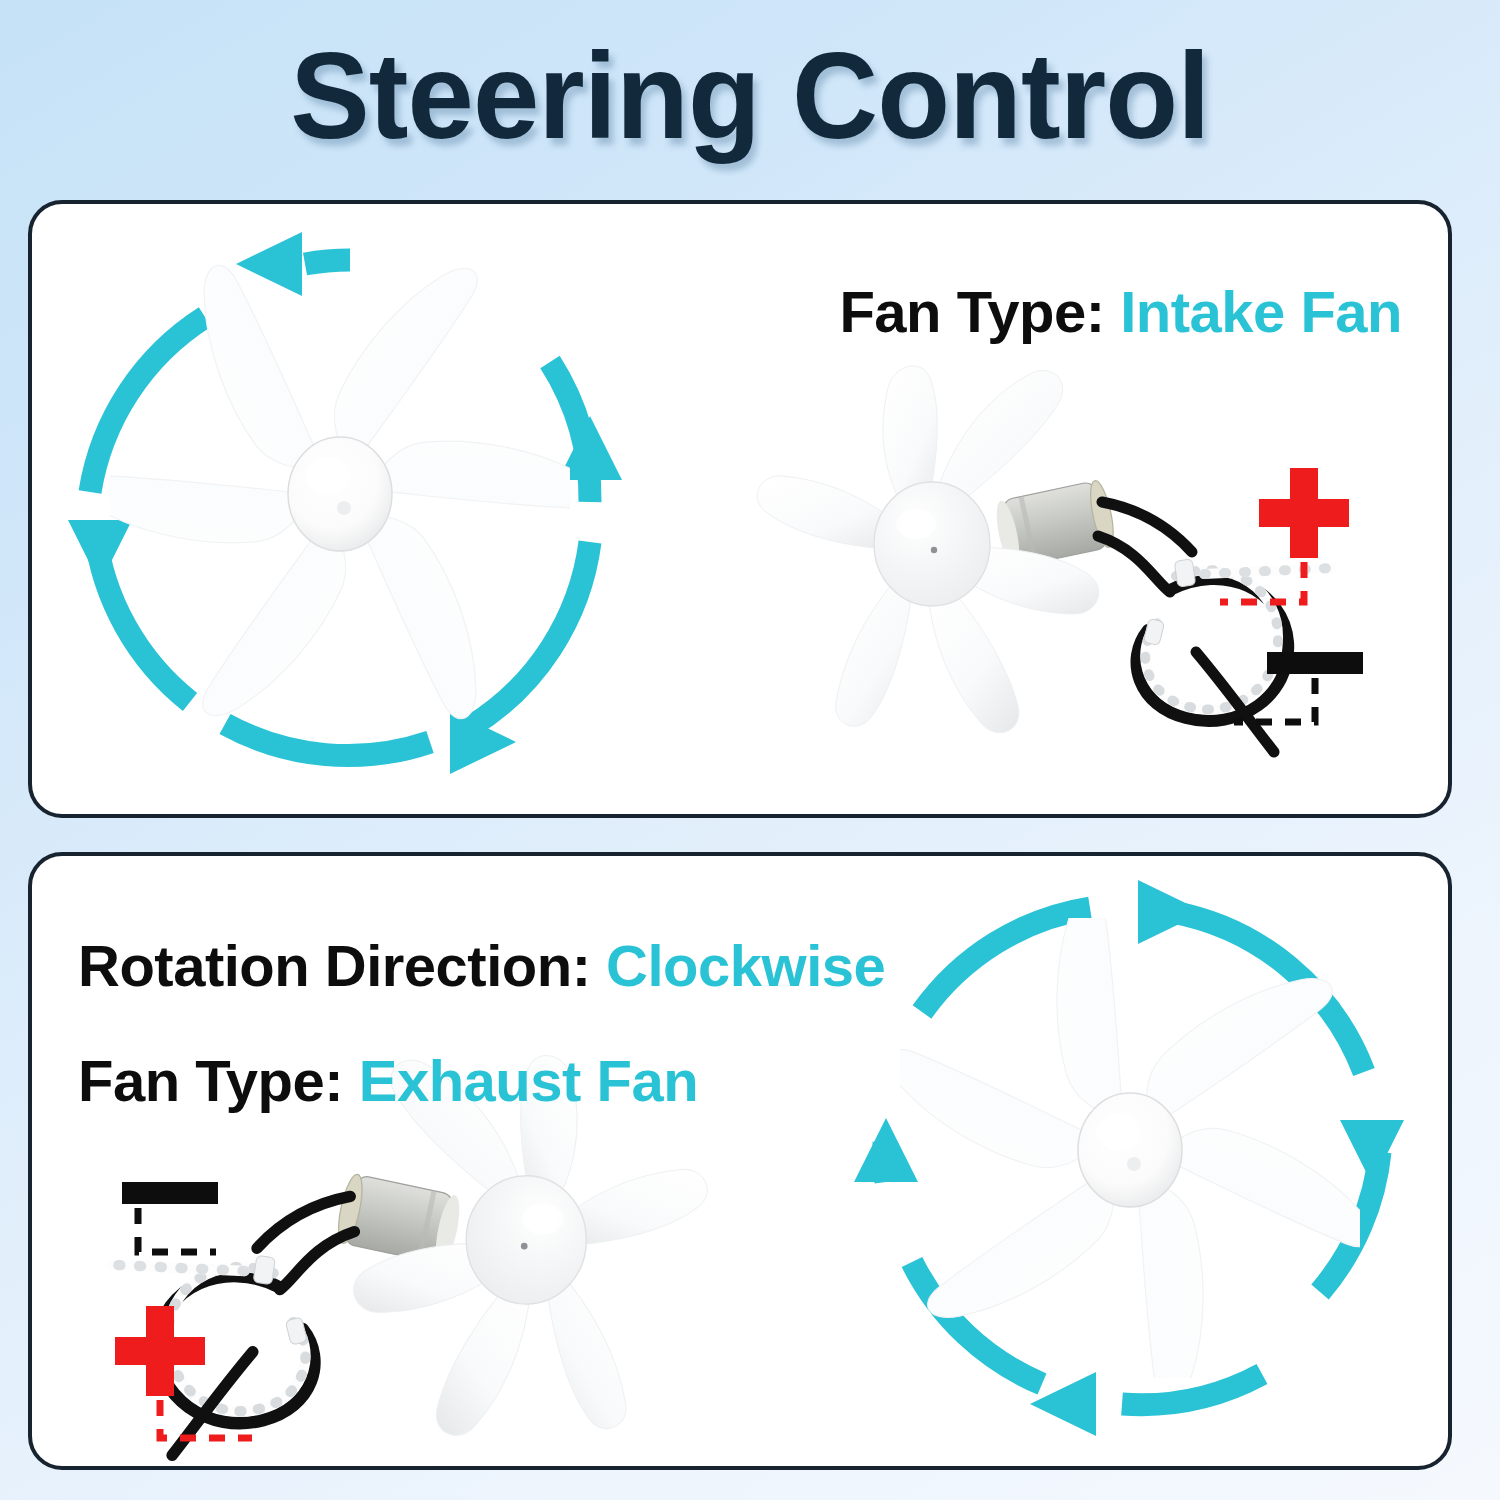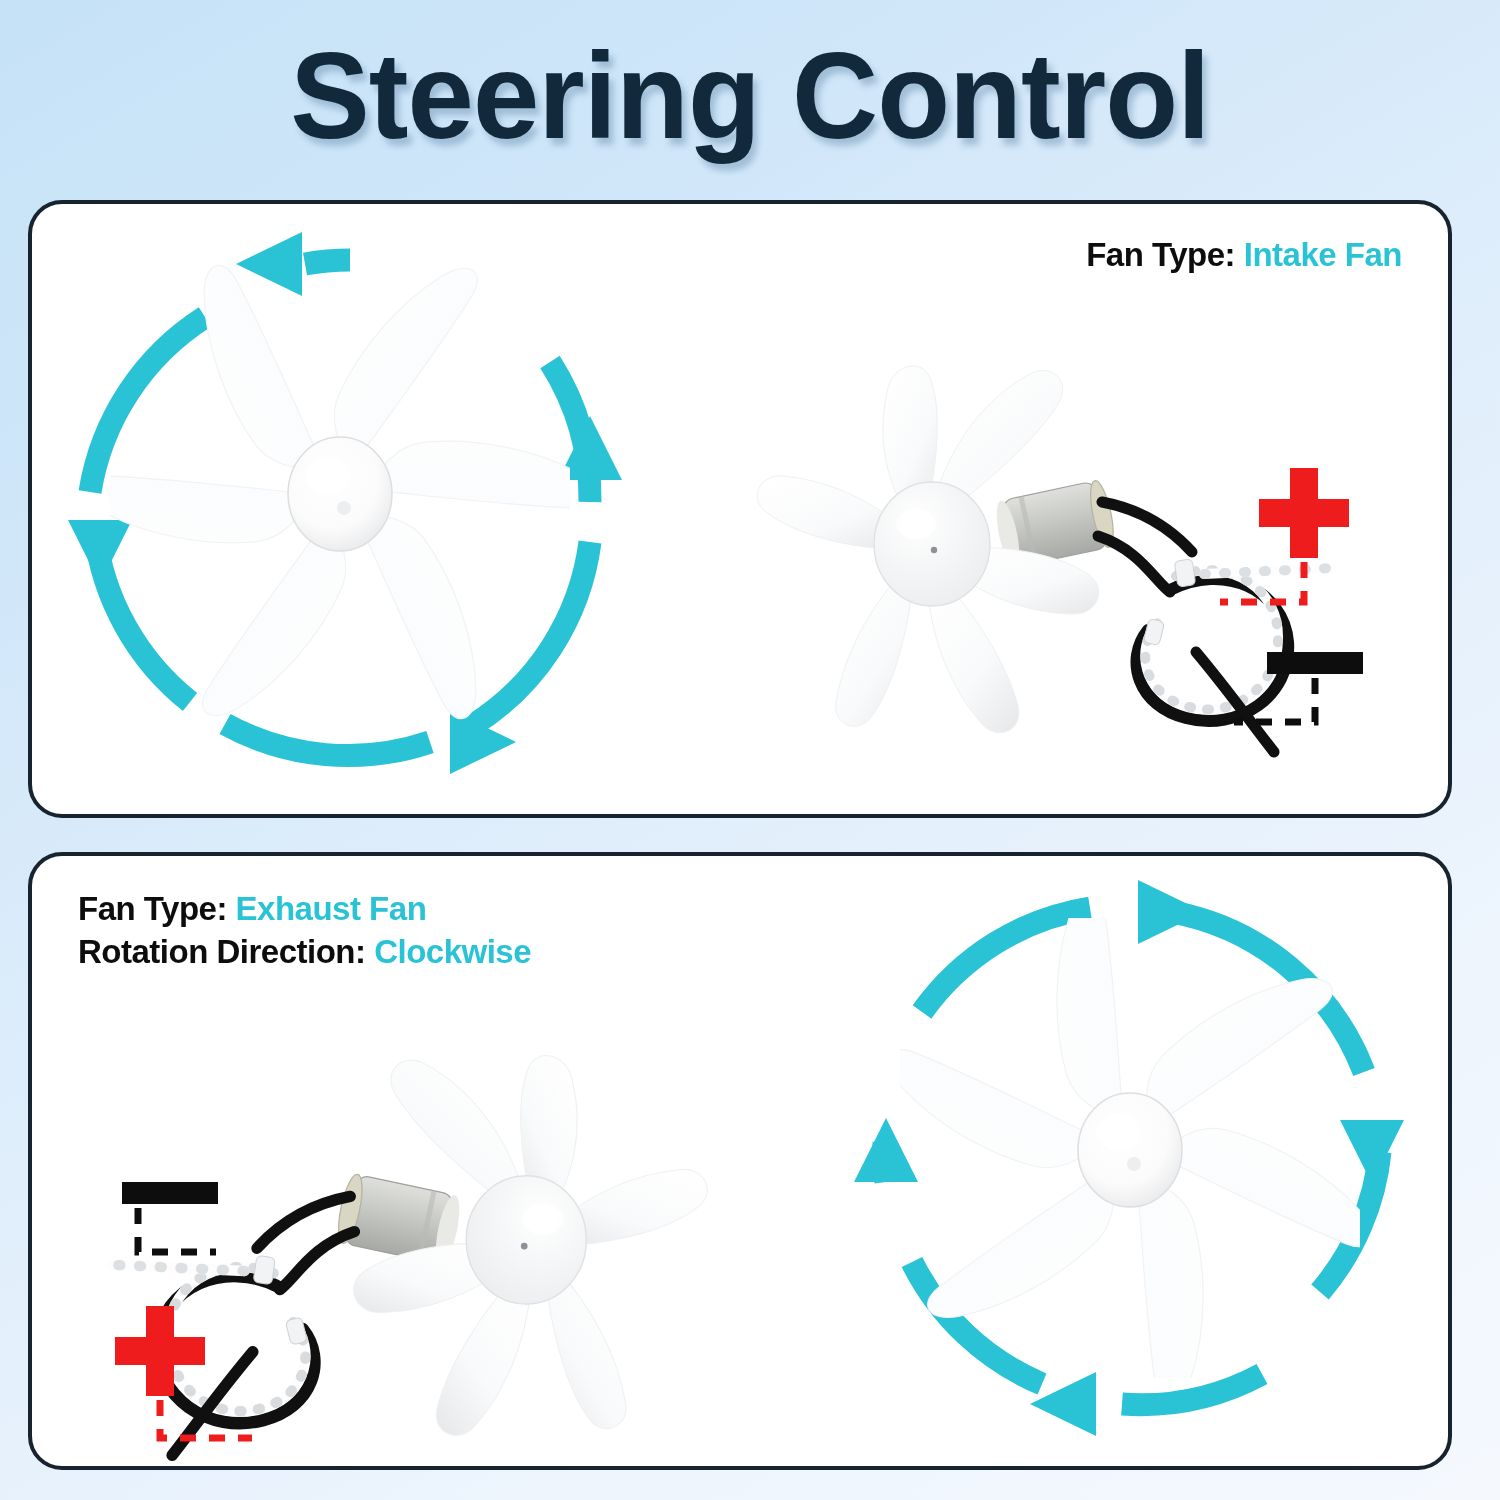--- a/index.html
+++ b/index.html
@@ -38,24 +38,25 @@
     overflow:hidden;
   }
   #card-intake { left:28px;  top:200px;  width:1424px; height:618px; }
   #card-exhaust{ left:28px;  top:852px;  width:1424px; height:618px; }
 
   
   .info{ position:absolute; }
   .info .line{
     font-weight:bold;
     color:#0d0d0d;
-    font-size:33px;
+    font-size:58px;
     line-height:1.30;
     white-space:nowrap;
     letter-spacing:-0.5px;
+    margin-top:40px;
   }
   .info .val{ color:#2ac3d6; }
   #info-intake { right:46px; top:30px; text-align:right; }
   #info-exhaust{ left:46px;  top:32px; text-align:left;  }
 
   
   .ring{ position:absolute; }
   .ring svg{ display:block; overflow:visible; }
 
   
@@ -379,21 +380,21 @@
       <g>
         <rect x="52" y="150" width="28" height="90" fill="#ee1c1c"></rect>
         <rect x="21" y="181" width="90" height="28" fill="#ee1c1c"></rect>
       </g>
       <path d="M 66 244 L 66 282 L 158 282" fill="none" stroke="#ee1c1c" stroke-width="7" stroke-dasharray="16 13"></path>
     </svg>
   </div>
 
   <div class="info" id="info-exhaust">
     <div class="line">
+      <span>Rotation Direction:</span>
+      <span class="val">Clockwise</span>
+    </div>
+    <div class="line">
       <span>Fan Type:</span>
       <span class="val">Exhaust Fan</span>
     </div>
-    <div class="line">
-      <span>Rotation Direction:</span>
-      <span class="val">Clockwise</span>
-    </div>
   </div>
 </div>
 
 </body></html>

